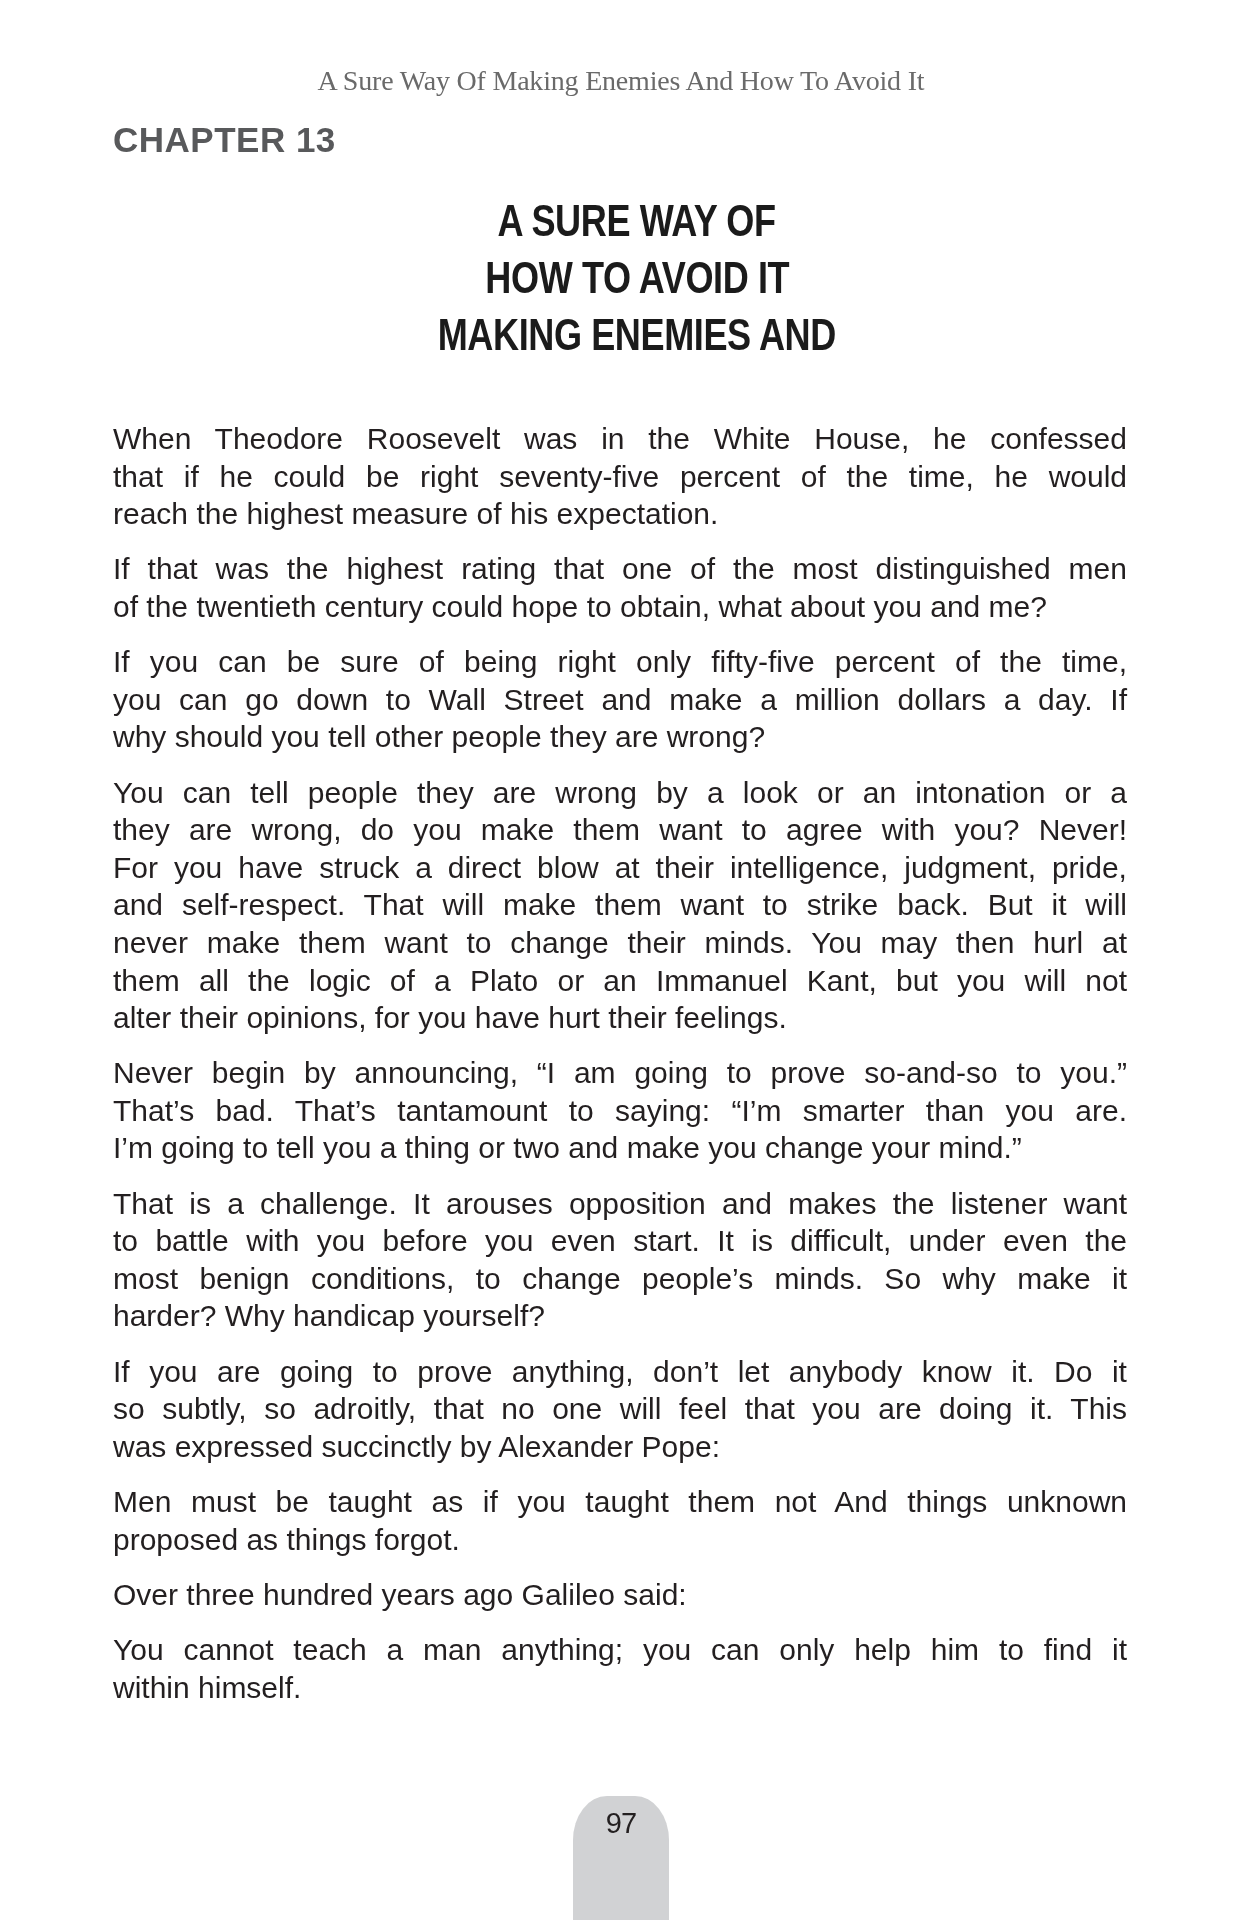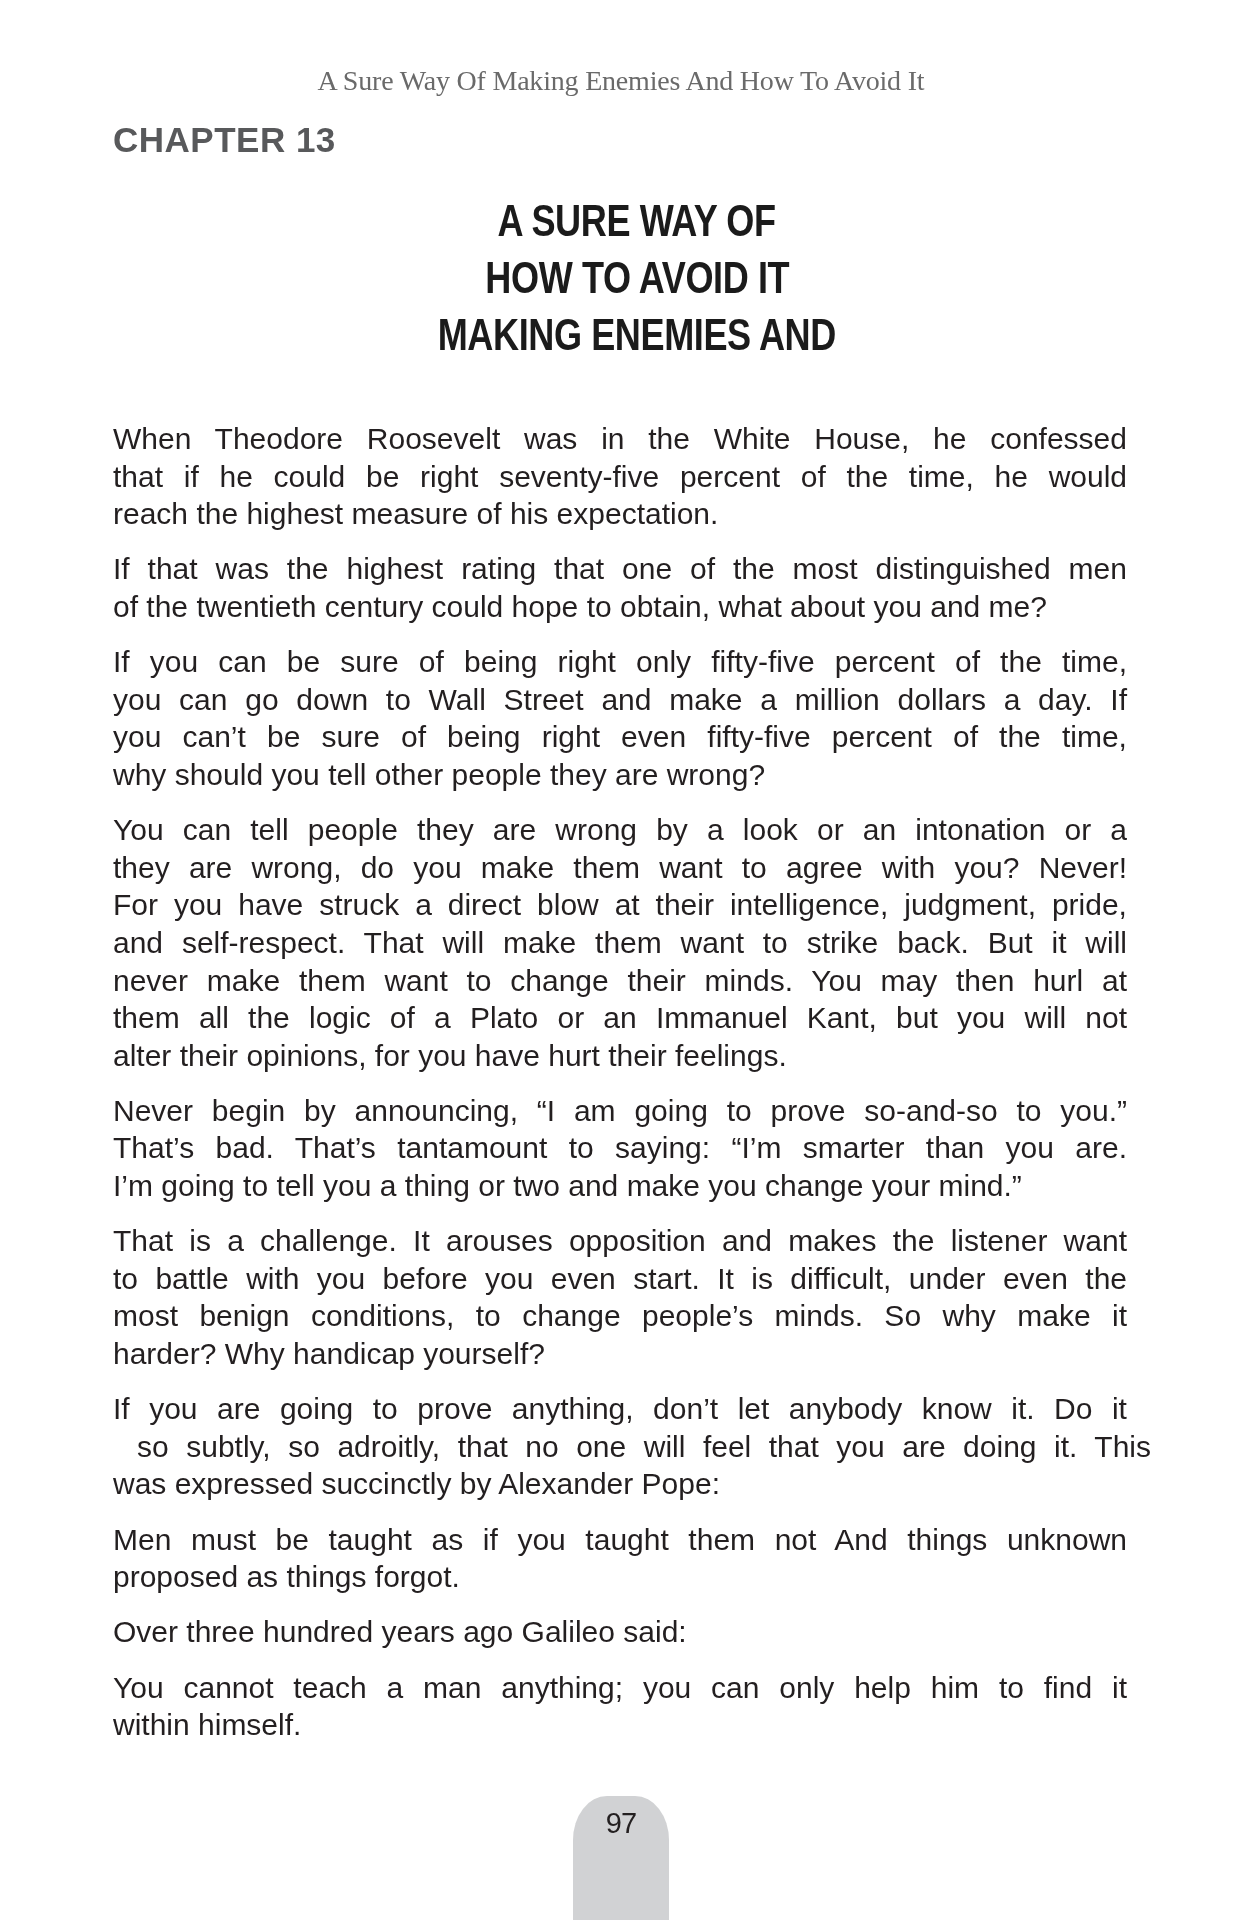--- a/index.html
+++ b/index.html
@@ -79,21 +79,20 @@
         <div class="line"><span class="inner" style="word-spacing: 12.38px;">that if he could be right seventy-five percent of the time, he would</span></div>
         <div class="line"><span class="inner">reach the highest measure of his expectation.</span></div>
       </div>
       <div class="para">
         <div class="line"><span class="inner" style="word-spacing: 9.59px;">If that was the highest rating that one of the most distinguished men</span></div>
         <div class="line"><span class="inner">of the twentieth century could hope to obtain, what about you and me?</span></div>
       </div>
       <div class="para">
         <div class="line"><span class="inner" style="word-spacing: 11.81px;">If you can be sure of being right only fifty-five percent of the time,</span></div>
         <div class="line"><span class="inner" style="word-spacing: 9.42px;">you can go down to Wall Street and make a million dollars a day. If</span></div>
-        <div class="line"><span class="inner" style="word-spacing: 12.79px;">you can’t be sure of being right even fifty-five percent of the time,</span></div>
         <div class="line"><span class="inner">why should you tell other people they are wrong?</span></div>
       </div>
       <div class="para">
         <div class="line"><span class="inner" style="word-spacing: 10.8px;">You can tell people they are wrong by a look or an intonation or a</span></div>
         <div class="line"><span class="inner" style="word-spacing: 10.85px;">they are wrong, do you make them want to agree with you? Never!</span></div>
         <div class="line"><span class="inner" style="word-spacing: 7.59px;">For you have struck a direct blow at their intelligence, judgment, pride,</span></div>
         <div class="line"><span class="inner" style="word-spacing: 10.49px;">and self-respect. That will make them want to strike back. But it will</span></div>
         <div class="line"><span class="inner" style="word-spacing: 10.43px;">never make them want to change their minds. You may then hurl at</span></div>
         <div class="line"><span class="inner" style="word-spacing: 10.85px;">them all the logic of a Plato or an Immanuel Kant, but you will not</span></div>
         <div class="line"><span class="inner">alter their opinions, for you have hurt their feelings.</span></div>
@@ -104,21 +103,21 @@
         <div class="line"><span class="inner">I’m going to tell you a thing or two and make you change your mind.”</span></div>
       </div>
       <div class="para">
         <div class="line"><span class="inner" style="word-spacing: 7.89px;">That is a challenge. It arouses opposition and makes the listener want</span></div>
         <div class="line"><span class="inner" style="word-spacing: 9.03px;">to battle with you before you even start. It is difficult, under even the</span></div>
         <div class="line"><span class="inner" style="word-spacing: 13.07px;">most benign conditions, to change people’s minds. So why make it</span></div>
         <div class="line"><span class="inner">harder? Why handicap yourself?</span></div>
       </div>
       <div class="para">
         <div class="line"><span class="inner" style="word-spacing: 11.16px;">If you are going to prove anything, don’t let anybody know it. Do it</span></div>
-        <div class="line"><span class="inner" style="word-spacing: 9.18px; margin-left: 24px;">so subtly, so adroitly, that no one will feel that you are doing it. This</span></div>
+        <div class="line"><span class="inner" style="word-spacing: 9.18px;">so subtly, so adroitly, that no one will feel that you are doing it. This</span></div>
         <div class="line"><span class="inner">was expressed succinctly by Alexander Pope:</span></div>
       </div>
       <div class="para">
         <div class="line"><span class="inner" style="word-spacing: 11.26px;">Men must be taught as if you taught them not And things unknown</span></div>
         <div class="line"><span class="inner">proposed as things forgot.</span></div>
       </div>
       <div class="para">
         <div class="line"><span class="inner">Over three hundred years ago Galileo said:</span></div>
       </div>
       <div class="para">

